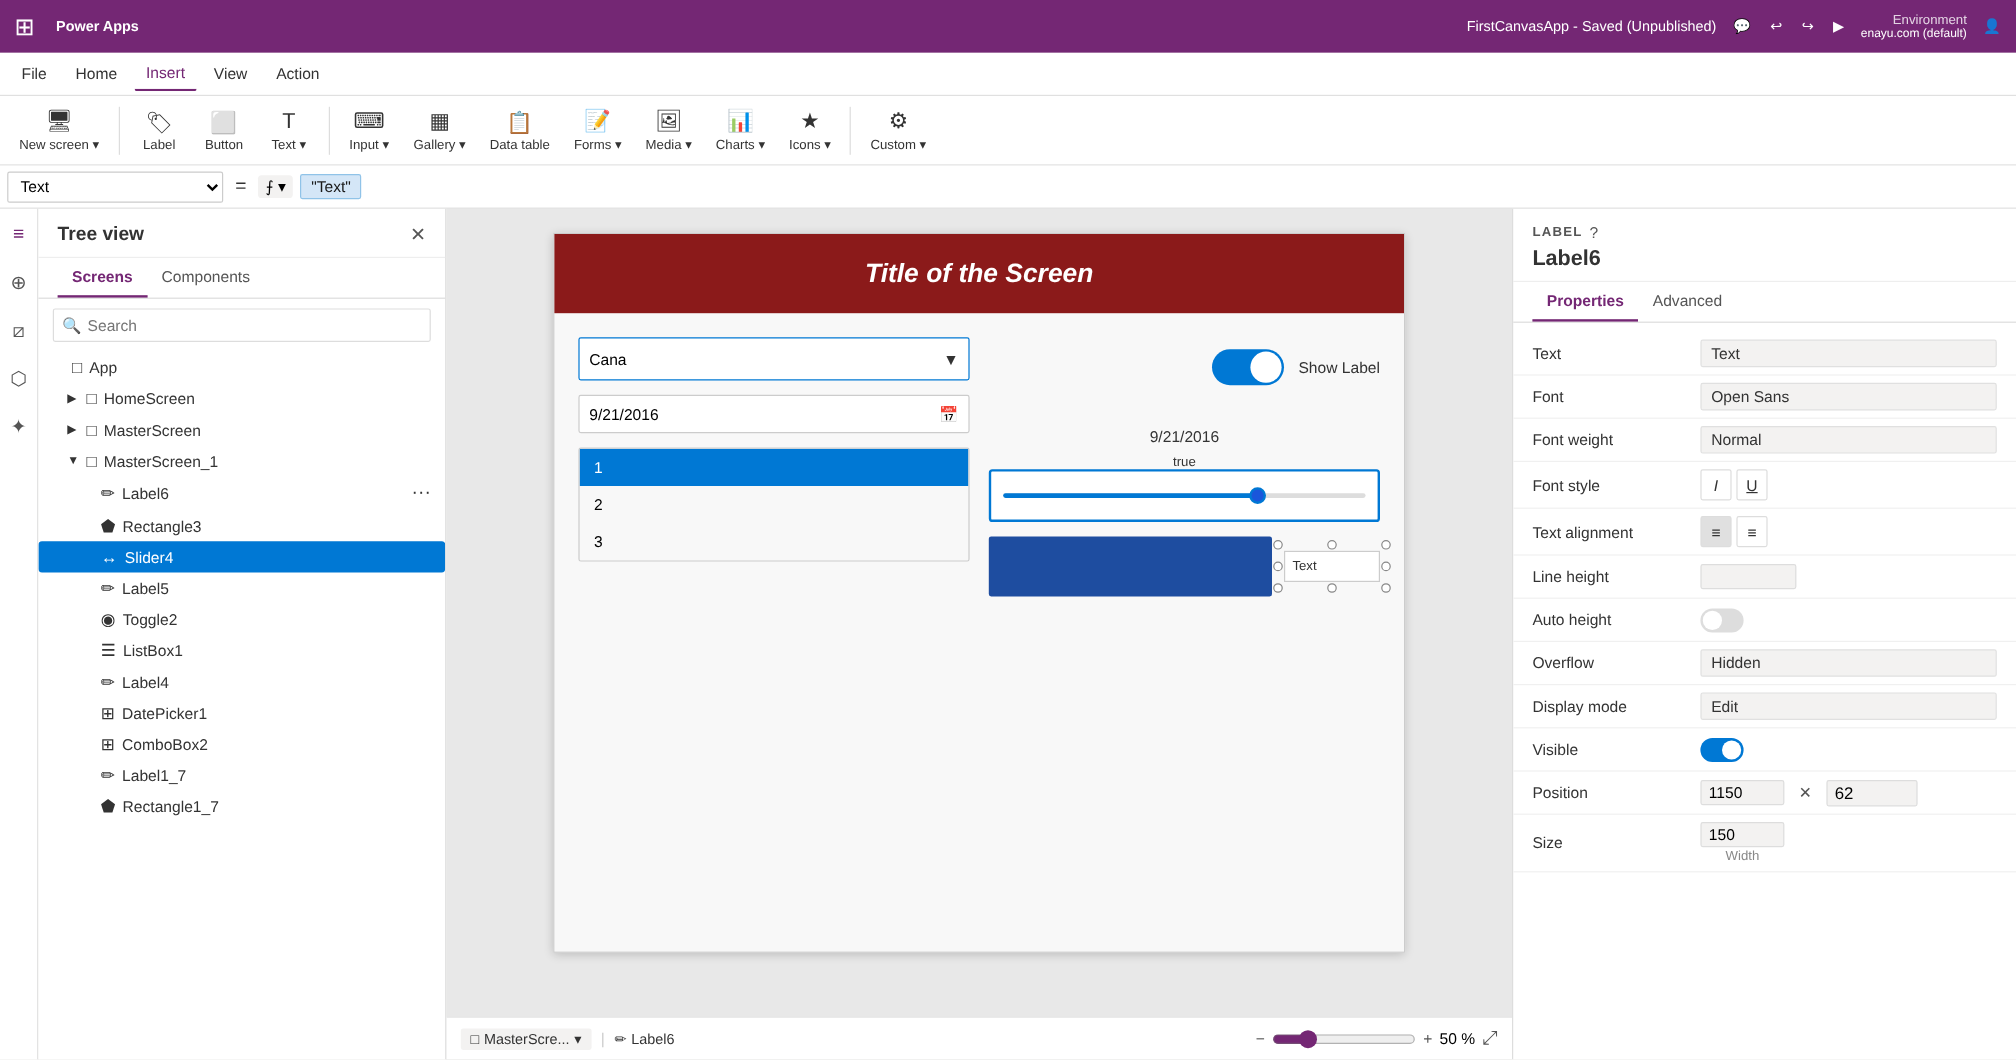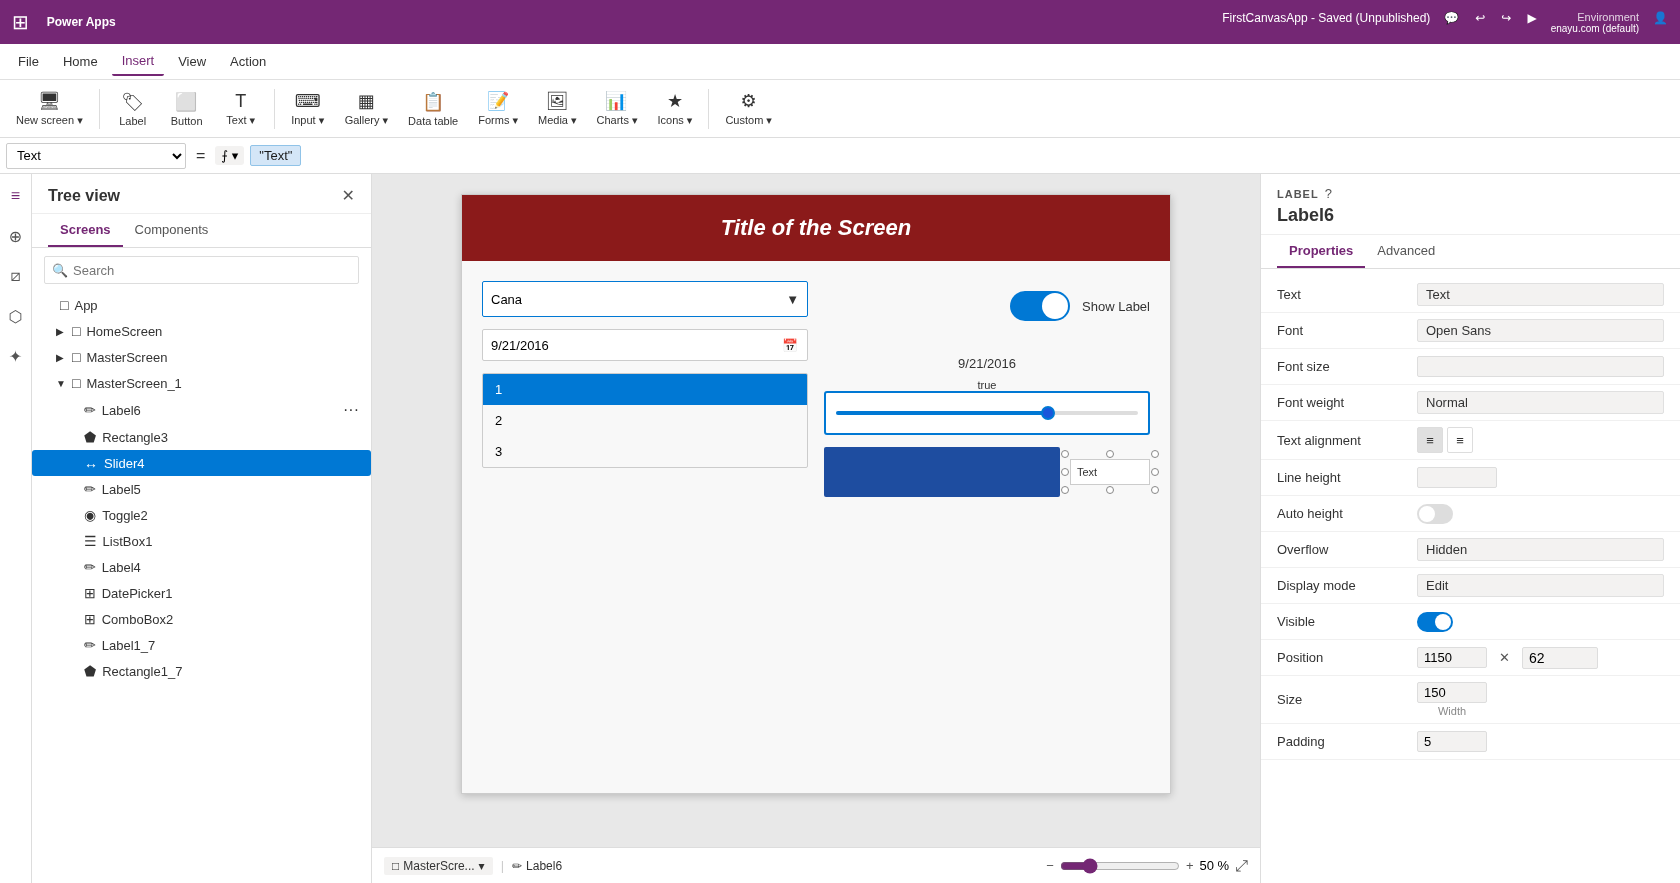--- a/index.html
+++ b/index.html
@@ -10,21 +10,21 @@
       background: #742774;
       color: white;
       height: 44px;
       display: flex;
       align-items: center;
       padding: 0 12px;
       gap: 12px;
     }
     .top-bar-logo { font-size: 12px; font-weight: 600; color: white; }
     .top-bar-waffle { font-size: 20px; margin-right: 6px; cursor: pointer; }
-    .top-bar-right { margin-left: auto; display: flex; align-items: flex-start; gap: 14px; font-size: 12px; }
+    .top-bar-right { margin-left: auto; display: flex; align-items: center; gap: 14px; font-size: 12px; }
     .top-bar-env { text-align: right; }
     .top-bar-env-label { font-size: 11px; opacity: 0.8; }
     .top-bar-env-name { font-size: 10px; }
     .top-bar-icons { display: flex; gap: 16px; align-items: center; }
     .top-bar-save { font-size: 12px; }
 
     
     .menu-bar {
       background: white;
       height: 36px;
@@ -812,30 +812,37 @@
       <div class="prop-row">
         <span class="prop-label">Text</span>
         <span class="prop-value">Text</span>
       </div>
 
       <div class="prop-row">
         <span class="prop-label">Font</span>
         <span class="prop-value">Open Sans</span>
       </div>
 
-      <div class="prop-row">
-        <span class="prop-label">Font size</span>
-        <input type="number" class="prop-value" value="" style="width: 80px; border: 1px solid rgb(221, 221, 221); border-radius: 2px; padding: 2px 6px; font-size: 13px; background: rgb(243, 242, 241);">
-      </div>
 
       <div class="prop-row">
         <span class="prop-label">Font weight</span>
         <span class="prop-value">Normal</span>
       </div>
 
+      <div class="prop-row">
+        <span class="prop-label">Font style</span>
+        <div class="prop-icons">
+          <div class="prop-icon-btn">
+              <i>I</i>
+            </div>
+          <div class="prop-icon-btn">
+              <u>U</u>
+            </div>
+        </div>
+      </div>
 
       <div class="prop-row">
         <span class="prop-label">Text alignment</span>
         <div class="prop-icons">
           <div class="prop-icon-btn active">≡</div>
           <div class="prop-icon-btn" style="text-align:right;">≡</div>
         </div>
       </div>
 
       <div class="prop-row">
@@ -879,21 +886,17 @@
       <div class="prop-row">
         <span class="prop-label">Size</span>
         <div class="prop-number-row">
           <div style="display:flex; flex-direction:column; align-items:center; gap:2px;">
             <input type="number" value="150" style="width: 70px; border: 1px solid rgb(221, 221, 221); border-radius: 2px; padding: 2px 6px; font-size: 13px; background: rgb(243, 242, 241);">
             <span class="prop-sub-label">Width</span>
           </div>
         </div>
       </div>
 
-      <div class="prop-row">
-        <span class="prop-label">Padding</span>
-        <input type="number" value="5" style="width: 70px; border: 1px solid rgb(221, 221, 221); border-radius: 2px; padding: 2px 6px; font-size: 13px; background: rgb(243, 242, 241);">
-      </div>
 
     </div>
   </div>
 
 </div>
 
 </body></html>

